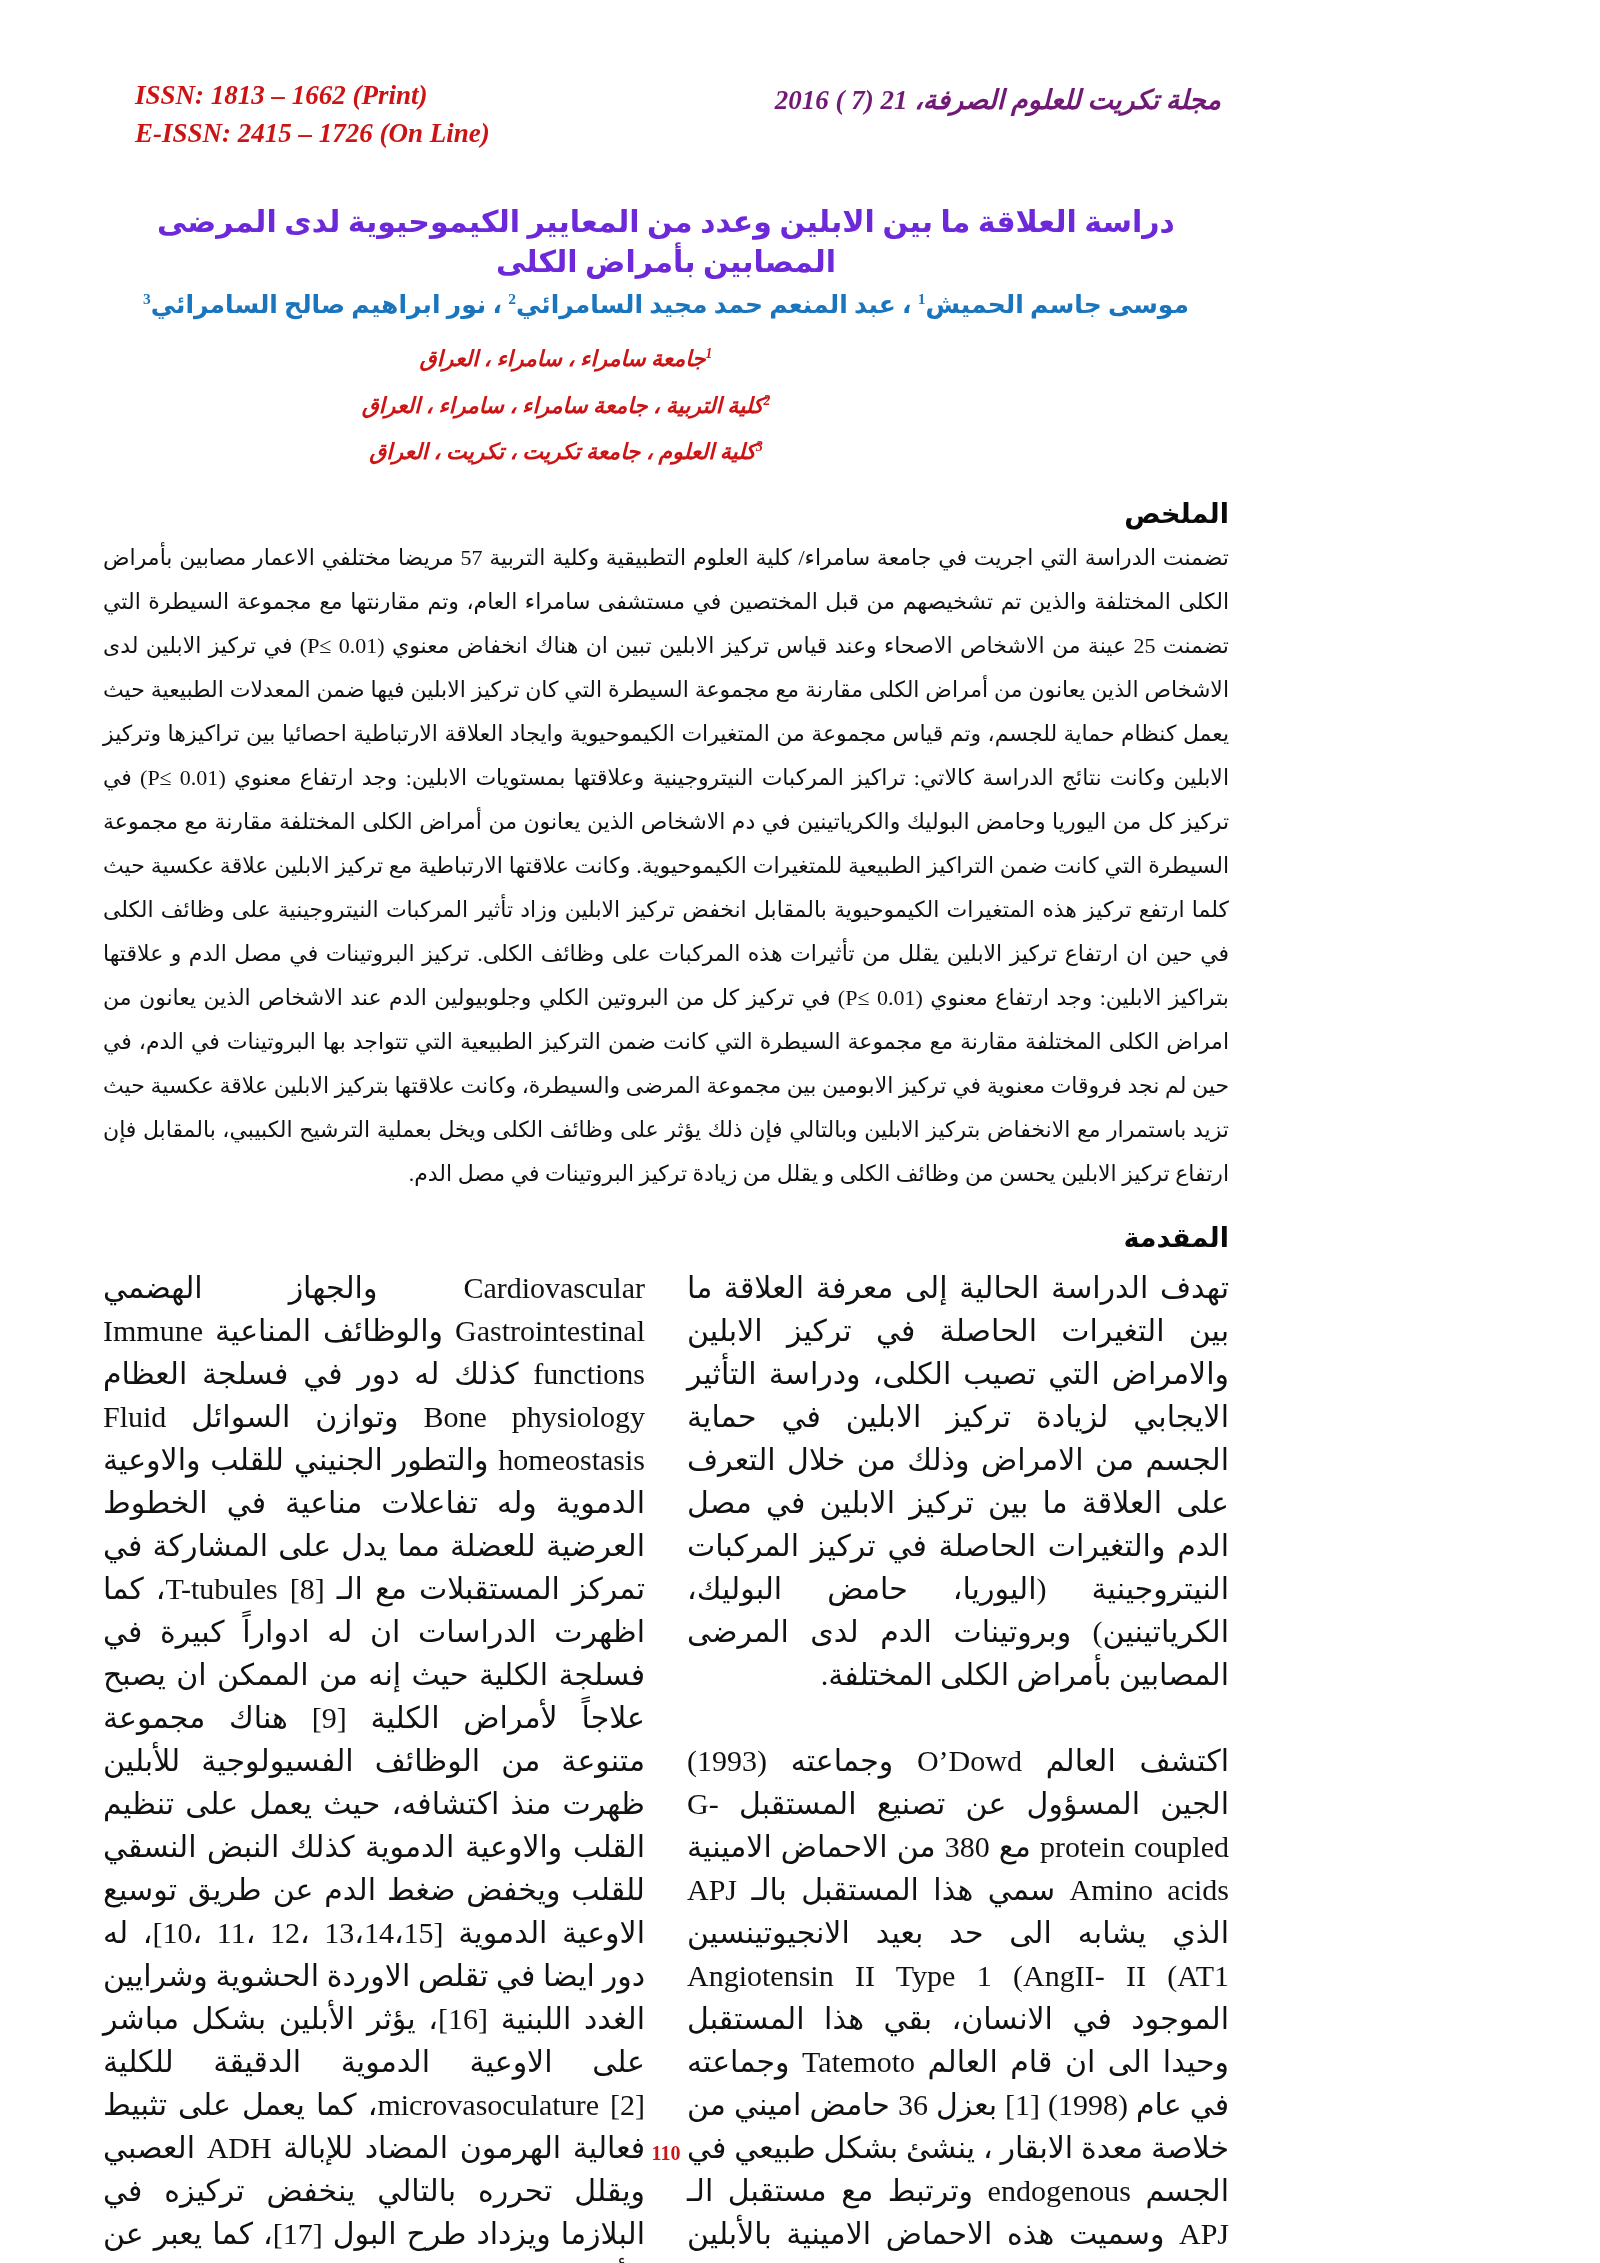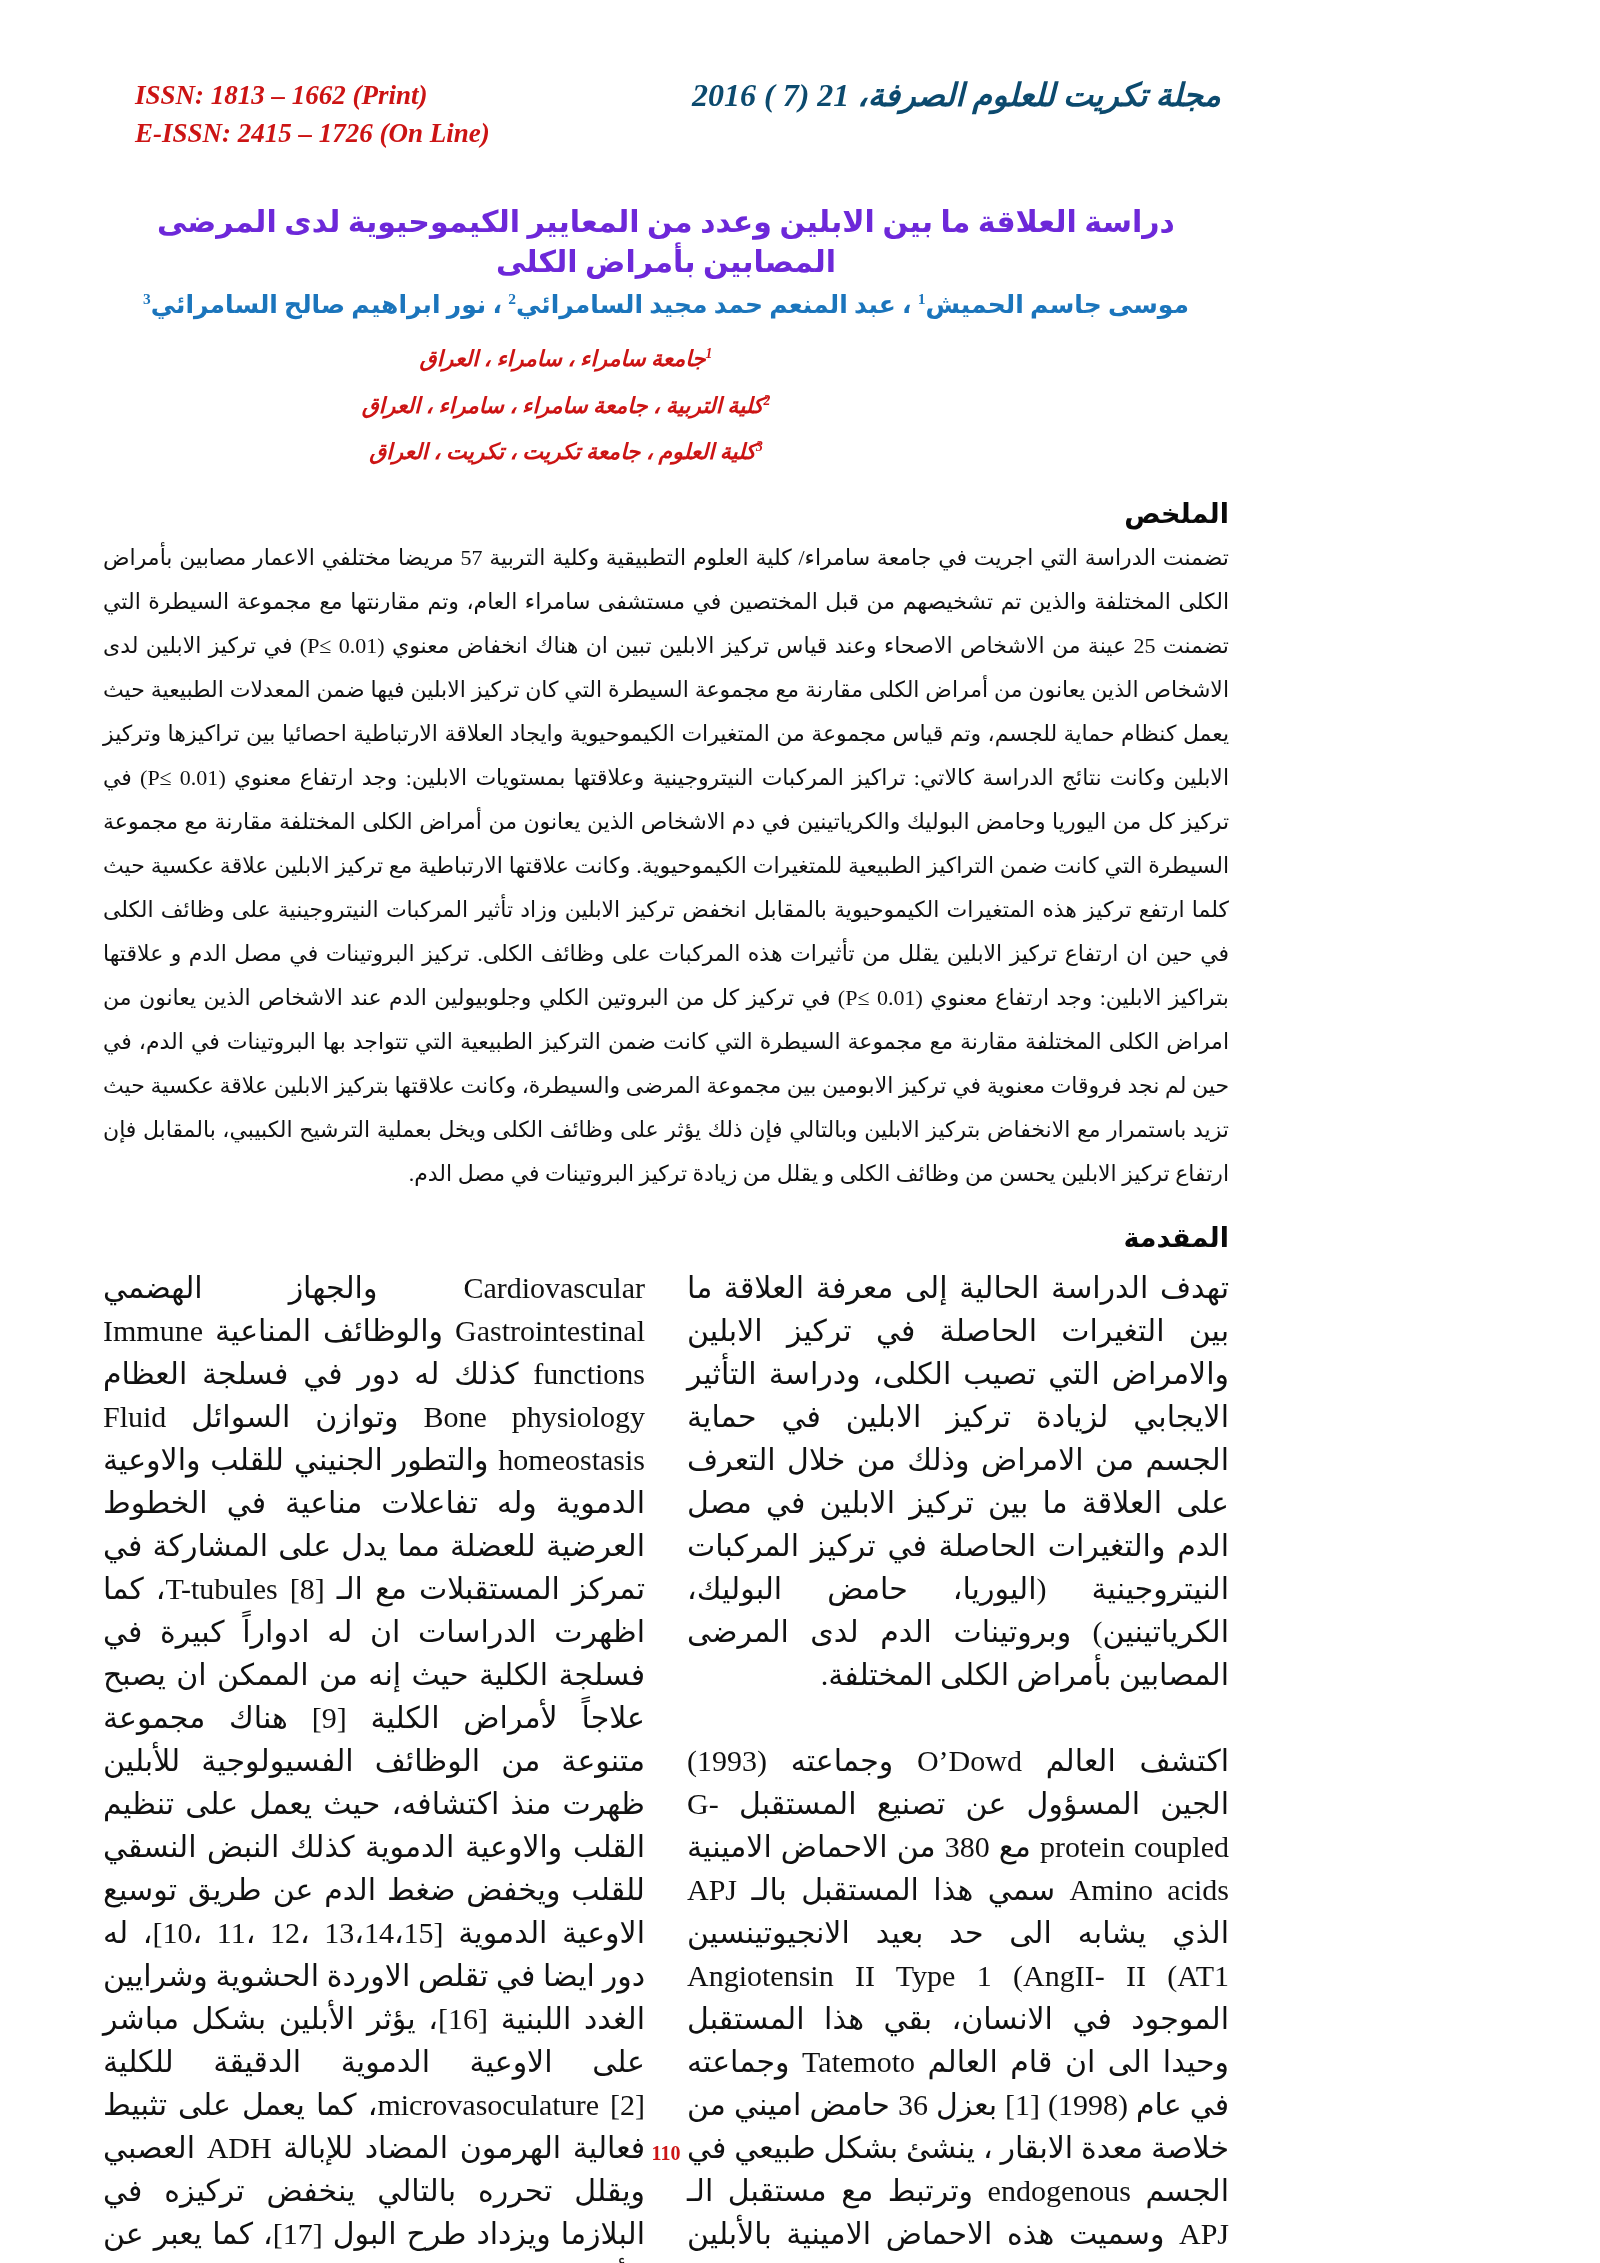--- a/index.html
+++ b/index.html
@@ -8,21 +8,21 @@
     width:1600px; height:2263px;
     font-family:"Liberation Serif","DejaVu Sans",serif;
     color:#111;
     position:relative;
     overflow:hidden;
   }
   .page { position:relative; width:1332px; height:2263px; padding:0 103px; }
 
   .header-row { display:flex; justify-content:space-between; align-items:flex-start; padding-top:76px; }
   .issn-block { color:#cc1414; font-weight:bold; font-style:italic; font-size:27px; line-height:38px; margin-left:32px; }
-  .journal-name { color:#0c4a6e; font-weight:bold; font-style:italic; font-size:32px; margin-top:0; margin-right:8px; }
+  .journal-name { color:#701a75; font-weight:bold; font-style:italic; font-size:27px; margin-top:8px; margin-right:8px; }
 
   .paper-title { text-align:center; font-weight:bold; font-size:30px; line-height:40px; margin-top:50px; color:#6d28d9; }
   .authors { text-align:center; color:#1b75bc; font-weight:bold; font-size:25px; margin-top:8px; }
   .authors sup, .affil sup { font-size:0.62em; }
 
   .affiliations { direction:rtl; text-align:center; padding-left:0; padding-right:200px; color:#cc1414; font-style:italic; font-weight:bold; font-size:22px; line-height:41px; margin-top:14px; }
 
   .section-heading { direction:rtl; text-align:right; font-weight:bold; font-size:27px; margin-top:26px; margin-bottom:4px; color:#0a0a0a; }
 
   .abstract { direction:rtl; text-align:justify; text-align-last:right; font-size:22px; line-height:44px; margin-top:6px; }

